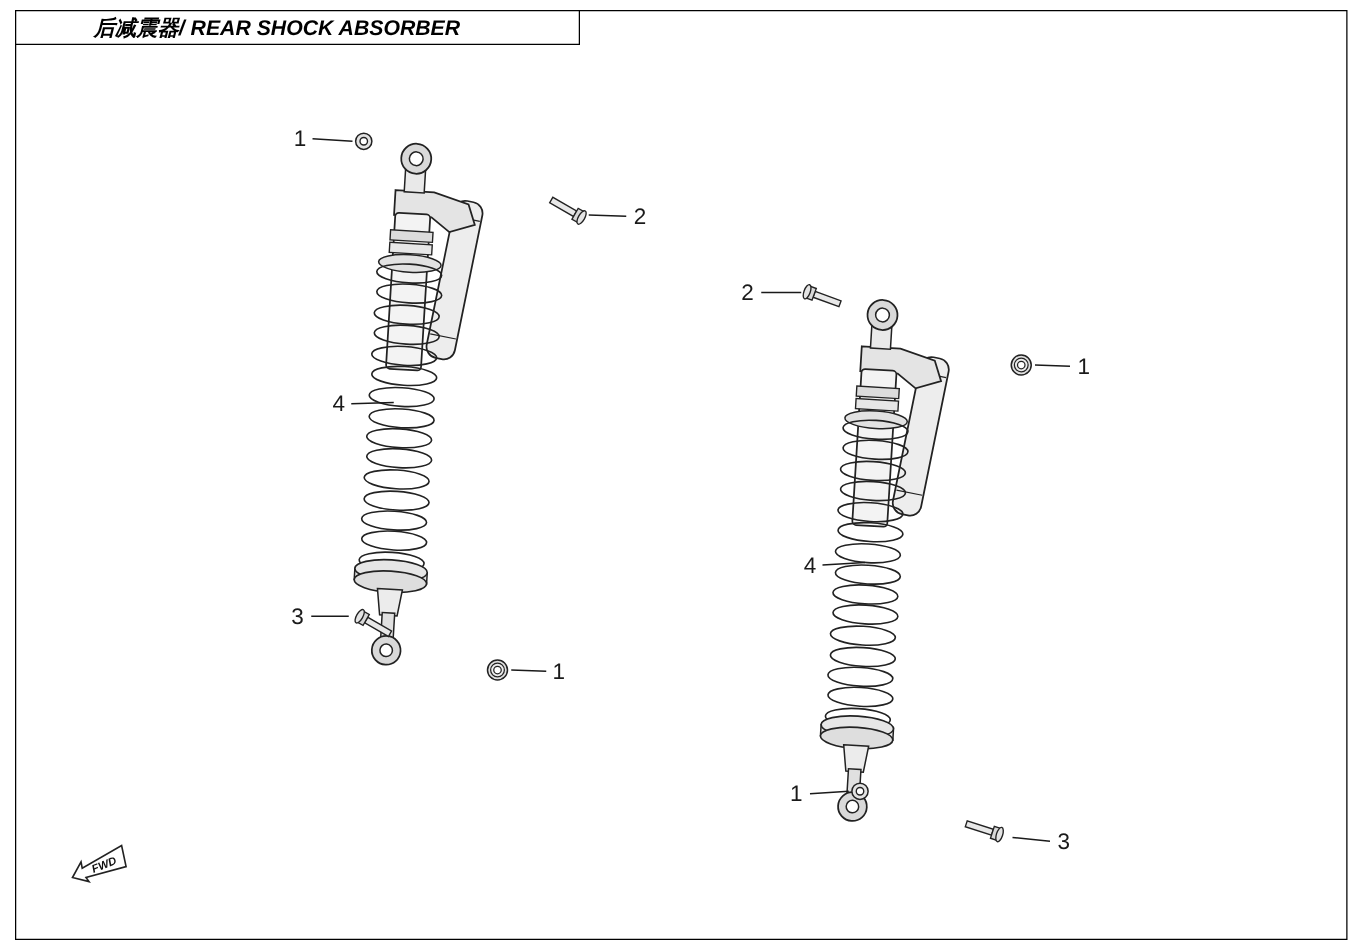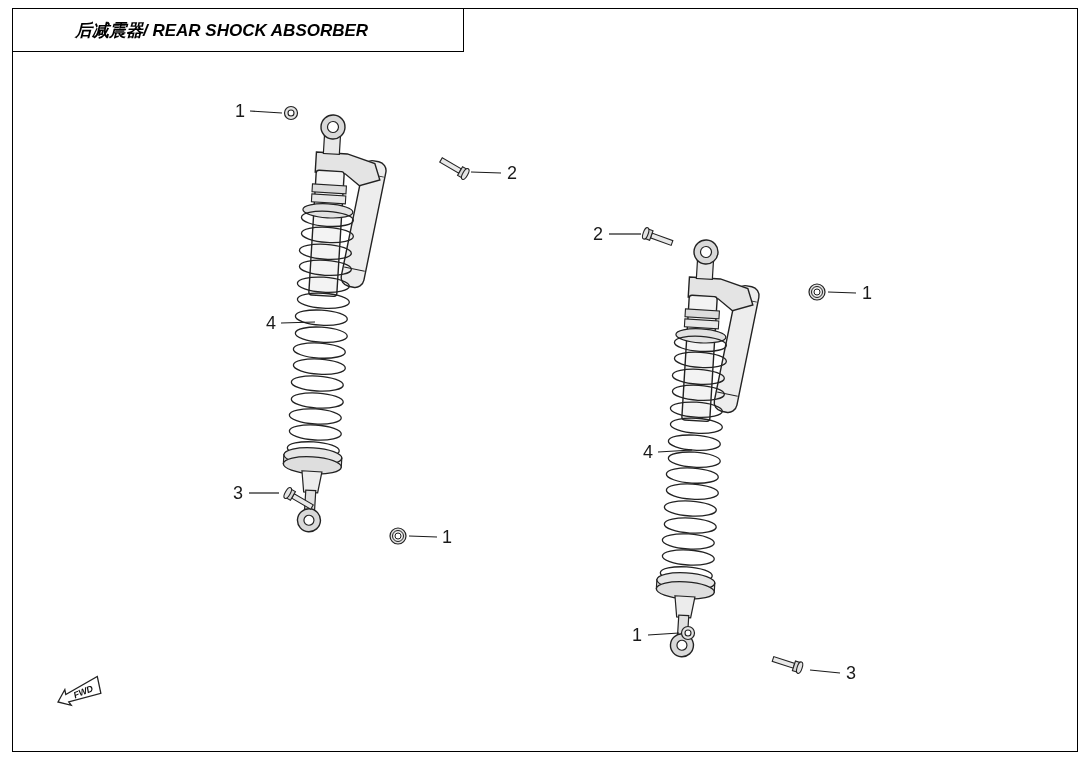--- a/index.html
+++ b/index.html
@@ -17,21 +17,21 @@
   }
   #page-border {
     position: absolute;
     left: 12px; top: 8px; right: 12px; bottom: 8px;
     border: 1.5px solid #000;
     box-sizing: border-box;
   }
   #title-box {
     position: absolute;
     left: 12px; top: 8px;
-    width: 452px; height: 44px;
+    width: 452px; height: 28px;
     border: 1.5px solid #000;
     box-sizing: border-box;
     background: #ffffff;
     display: flex;
     align-items: center;
     padding-left: 62px;
     font-size: 17px;
     font-weight: bold;
     font-style: italic;
     color: #000;

